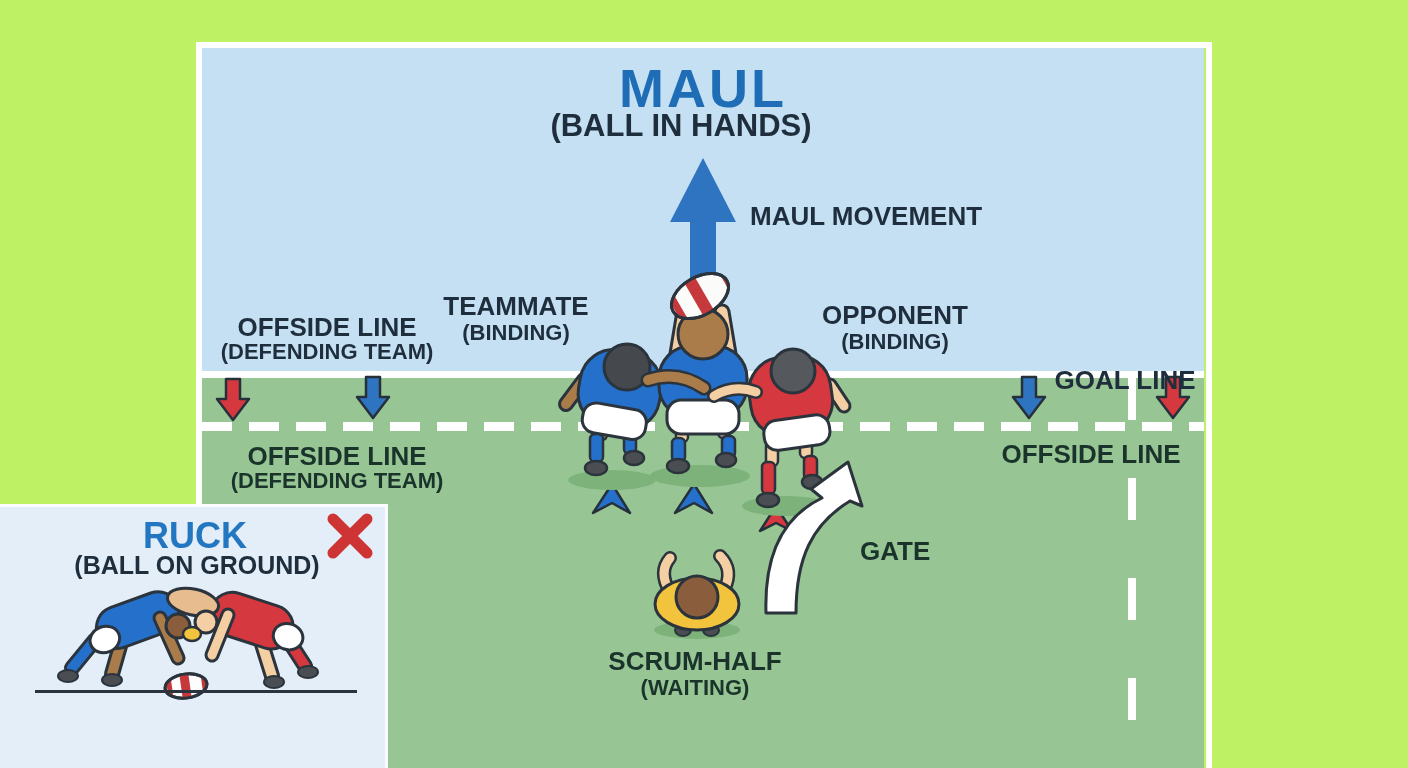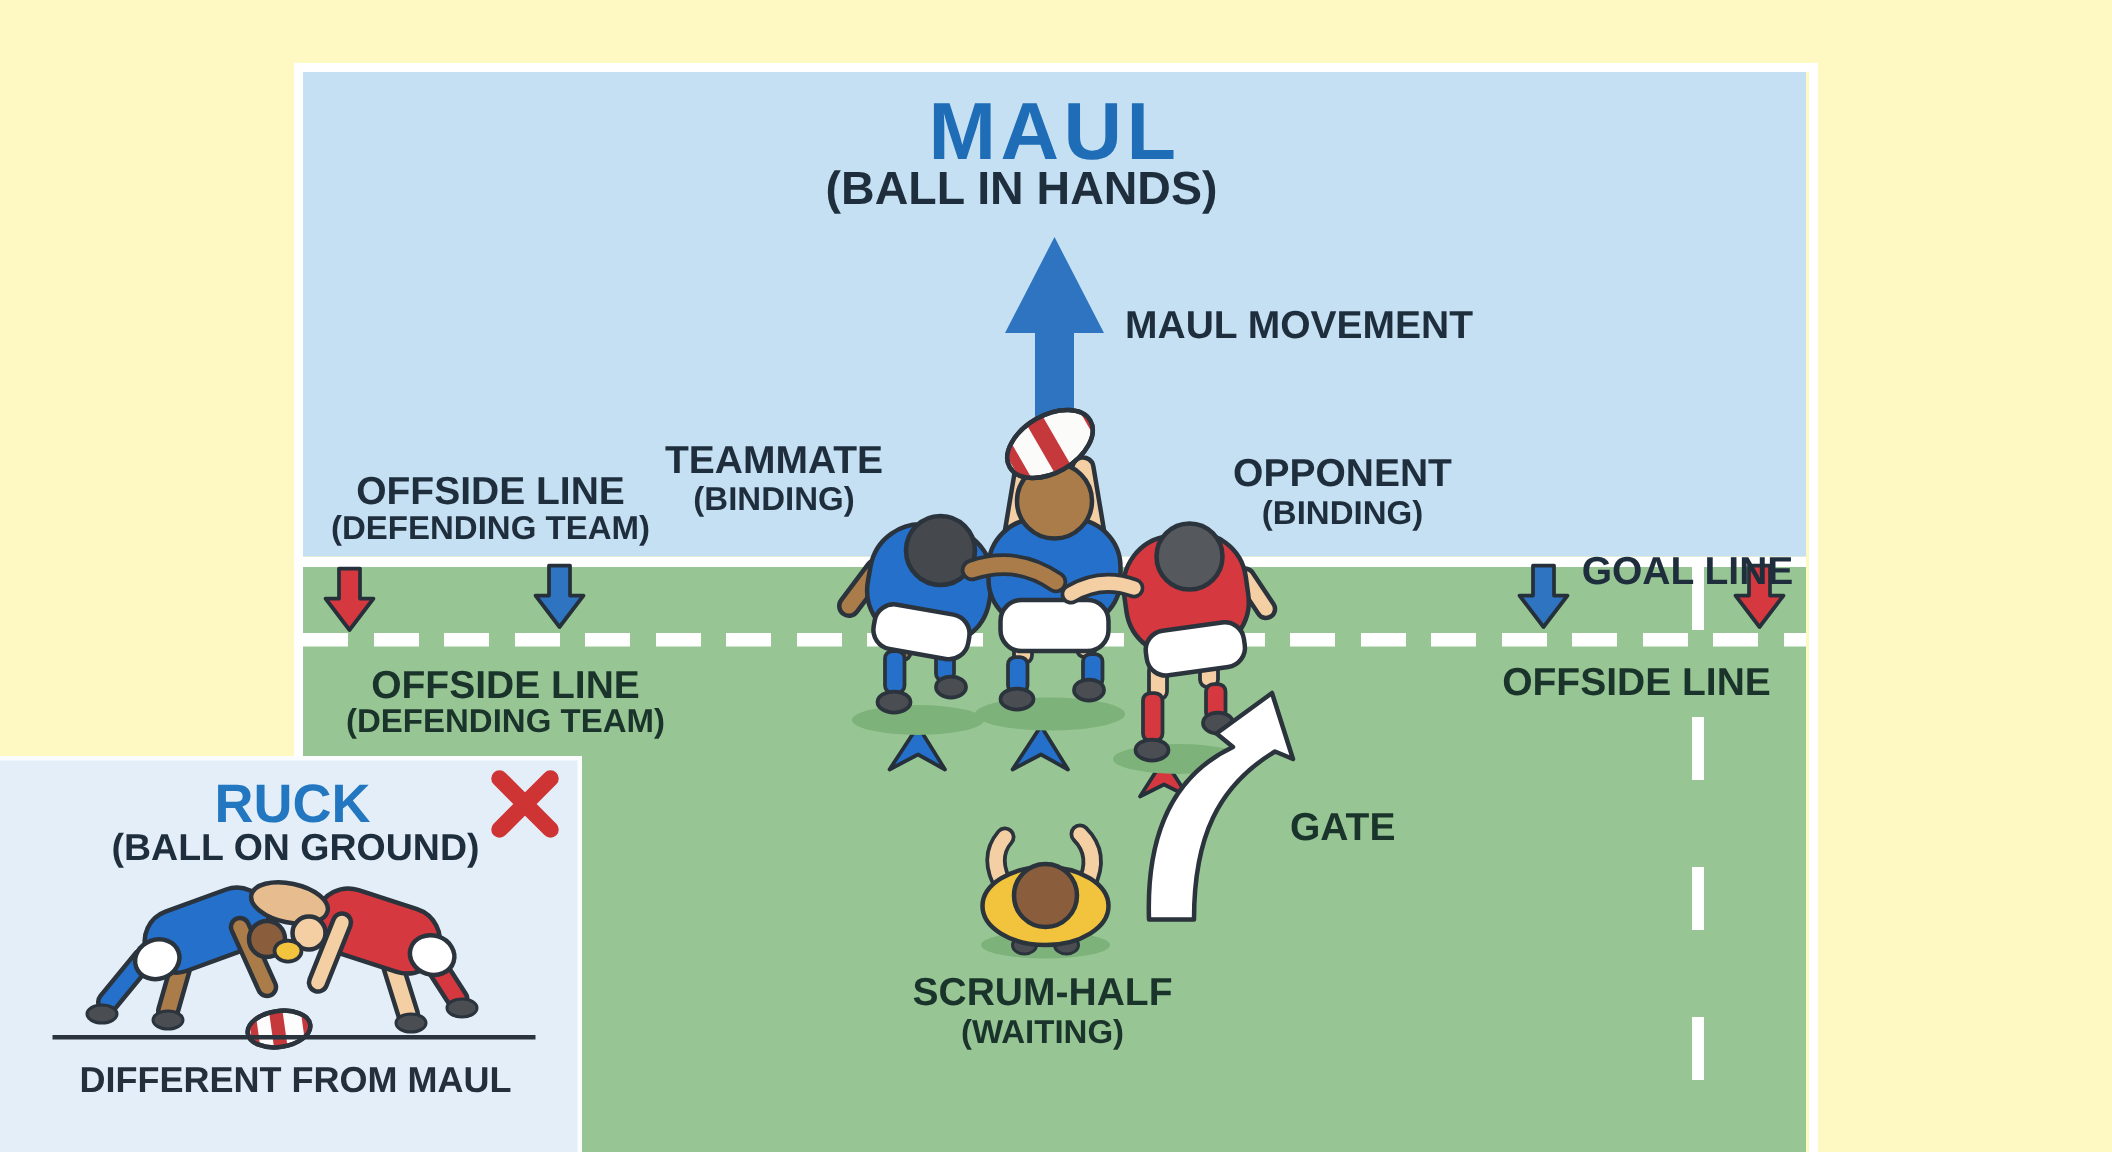--- a/index.html
+++ b/index.html
@@ -1,18 +1,18 @@
 <!DOCTYPE html>
 <html><head>
 <meta charset="utf-8">
 <style>
   html,body{margin:0;padding:0;}
   #root{
     position:relative;width:1408px;height:768px;overflow:hidden;
-    background:#fef9c3;
+    background:#bef264;
     font-family:"Liberation Sans", sans-serif;
     font-weight:bold;
   }
   .abs{position:absolute;}
   .lbl{position:absolute;white-space:nowrap;line-height:1.05;}
   .ctr{transform:translateX(-50%);text-align:center;}
   .t-title{font-size:54px;letter-spacing:3px;color:#1e6db6;}
   .t-subtitle{font-size:31px;color:#1f2e3d;}
   .t-main{font-size:26px;color:#1f2e3d;}
   .t-sub{font-size:22px;color:#1f2e3d;}
@@ -246,15 +246,14 @@
       <g clip-path="url(#ruckballclip)">
         <rect x="181" y="670" width="9" height="32" fill="#c5383c"></rect>
         <rect x="167" y="672" width="5" height="28" fill="#c5383c"></rect>
         <rect x="202" y="672" width="5" height="28" fill="#c5383c"></rect>
       </g>
       <ellipse cx="186" cy="686" rx="21" ry="12" fill="none" stroke="#2b333c" stroke-width="3"></ellipse>
     </g>
   </svg>
 
   <div class="ground-line"></div>
-  <div class="lbl ctr z21" style="left:197px;top:708px;z-index:21;font-size:24px;color:#252f3b;">DIFFERENT FROM MAUL</div>
 
 </div>
 
 </body></html>

